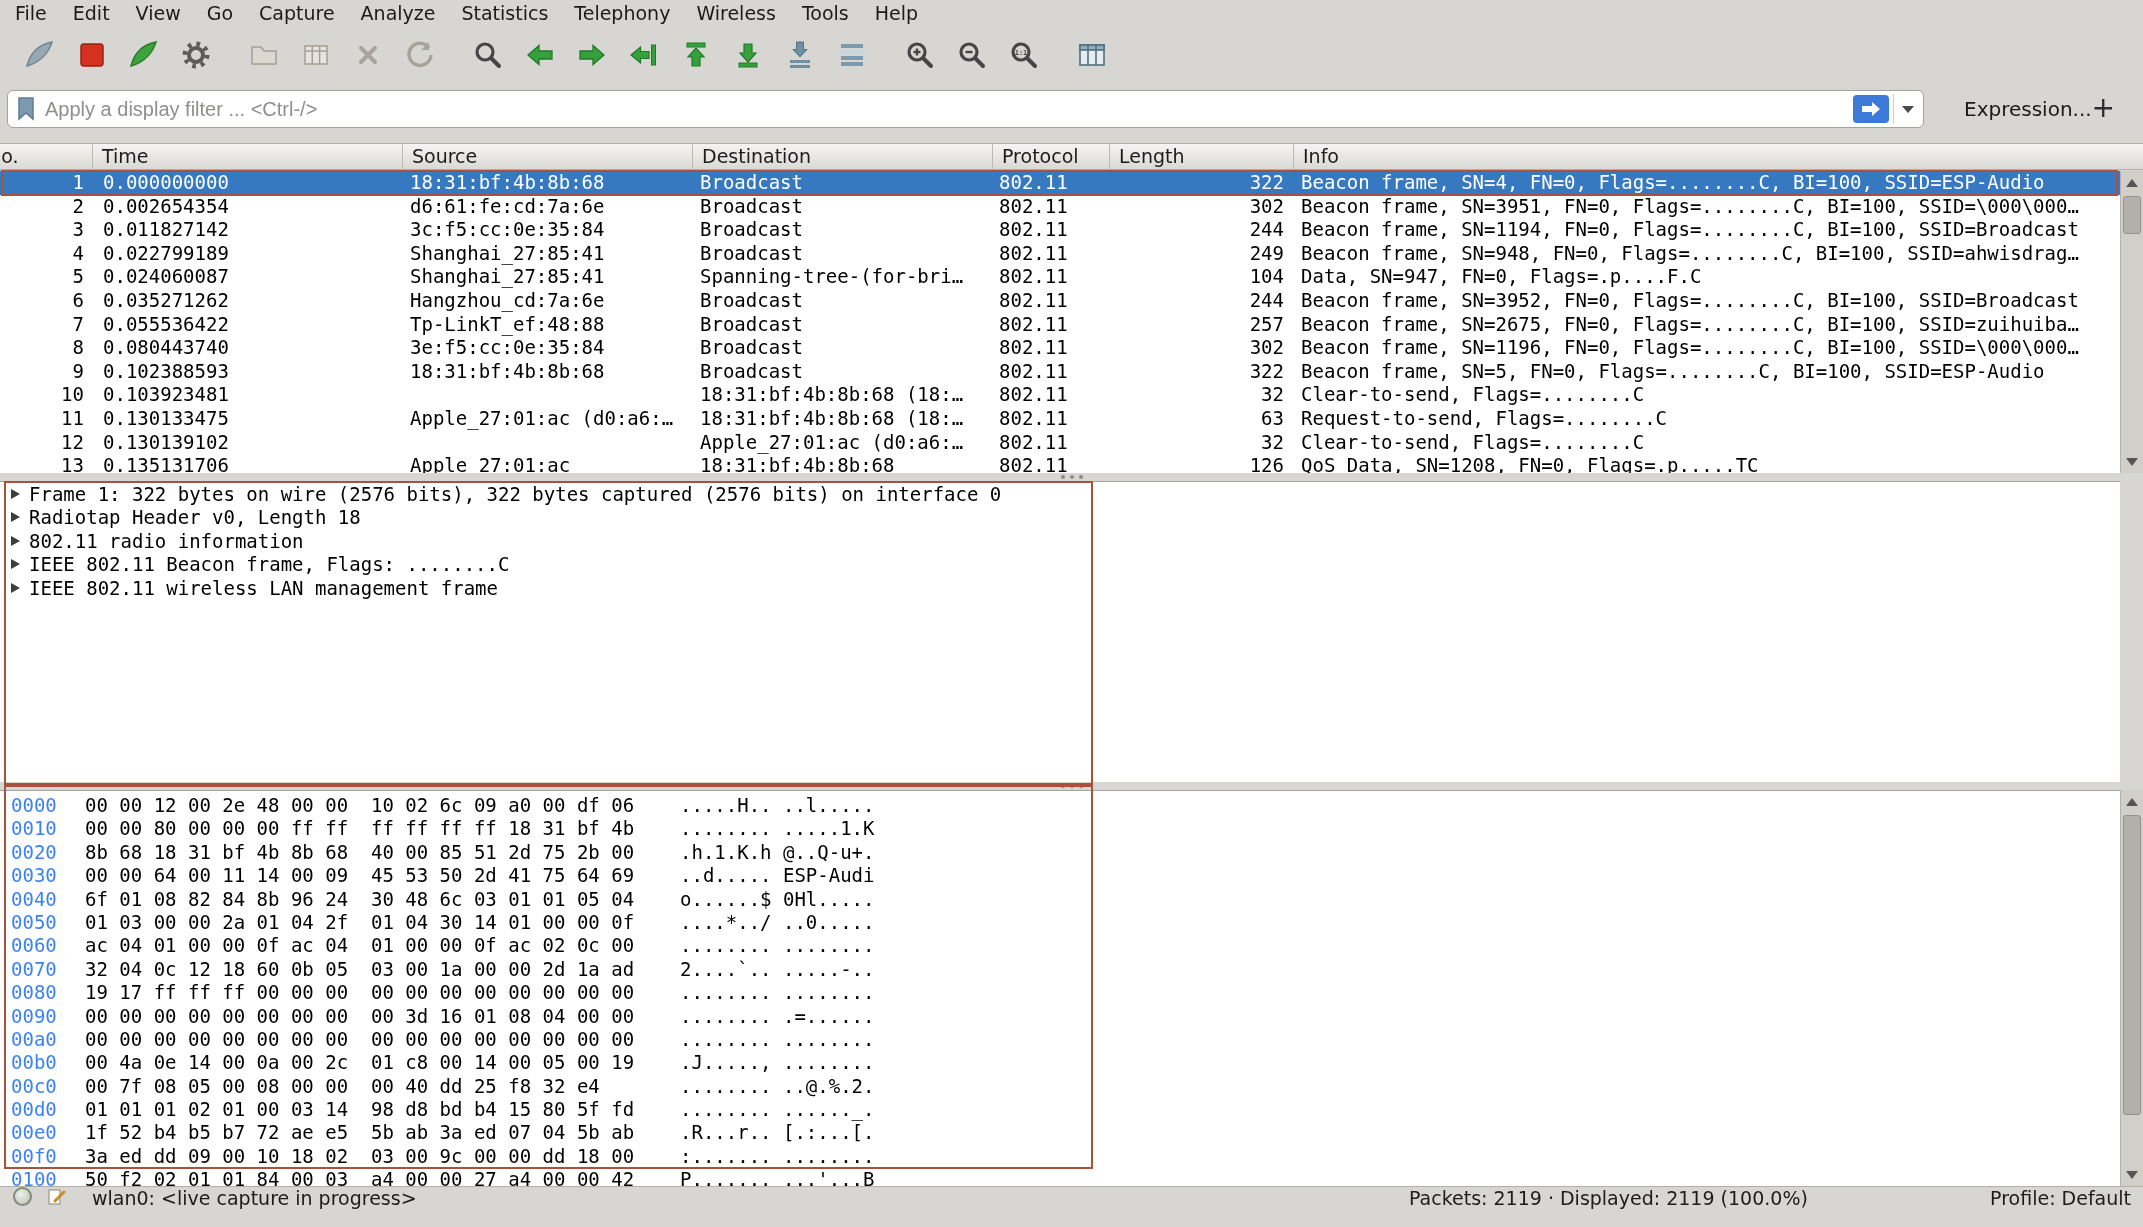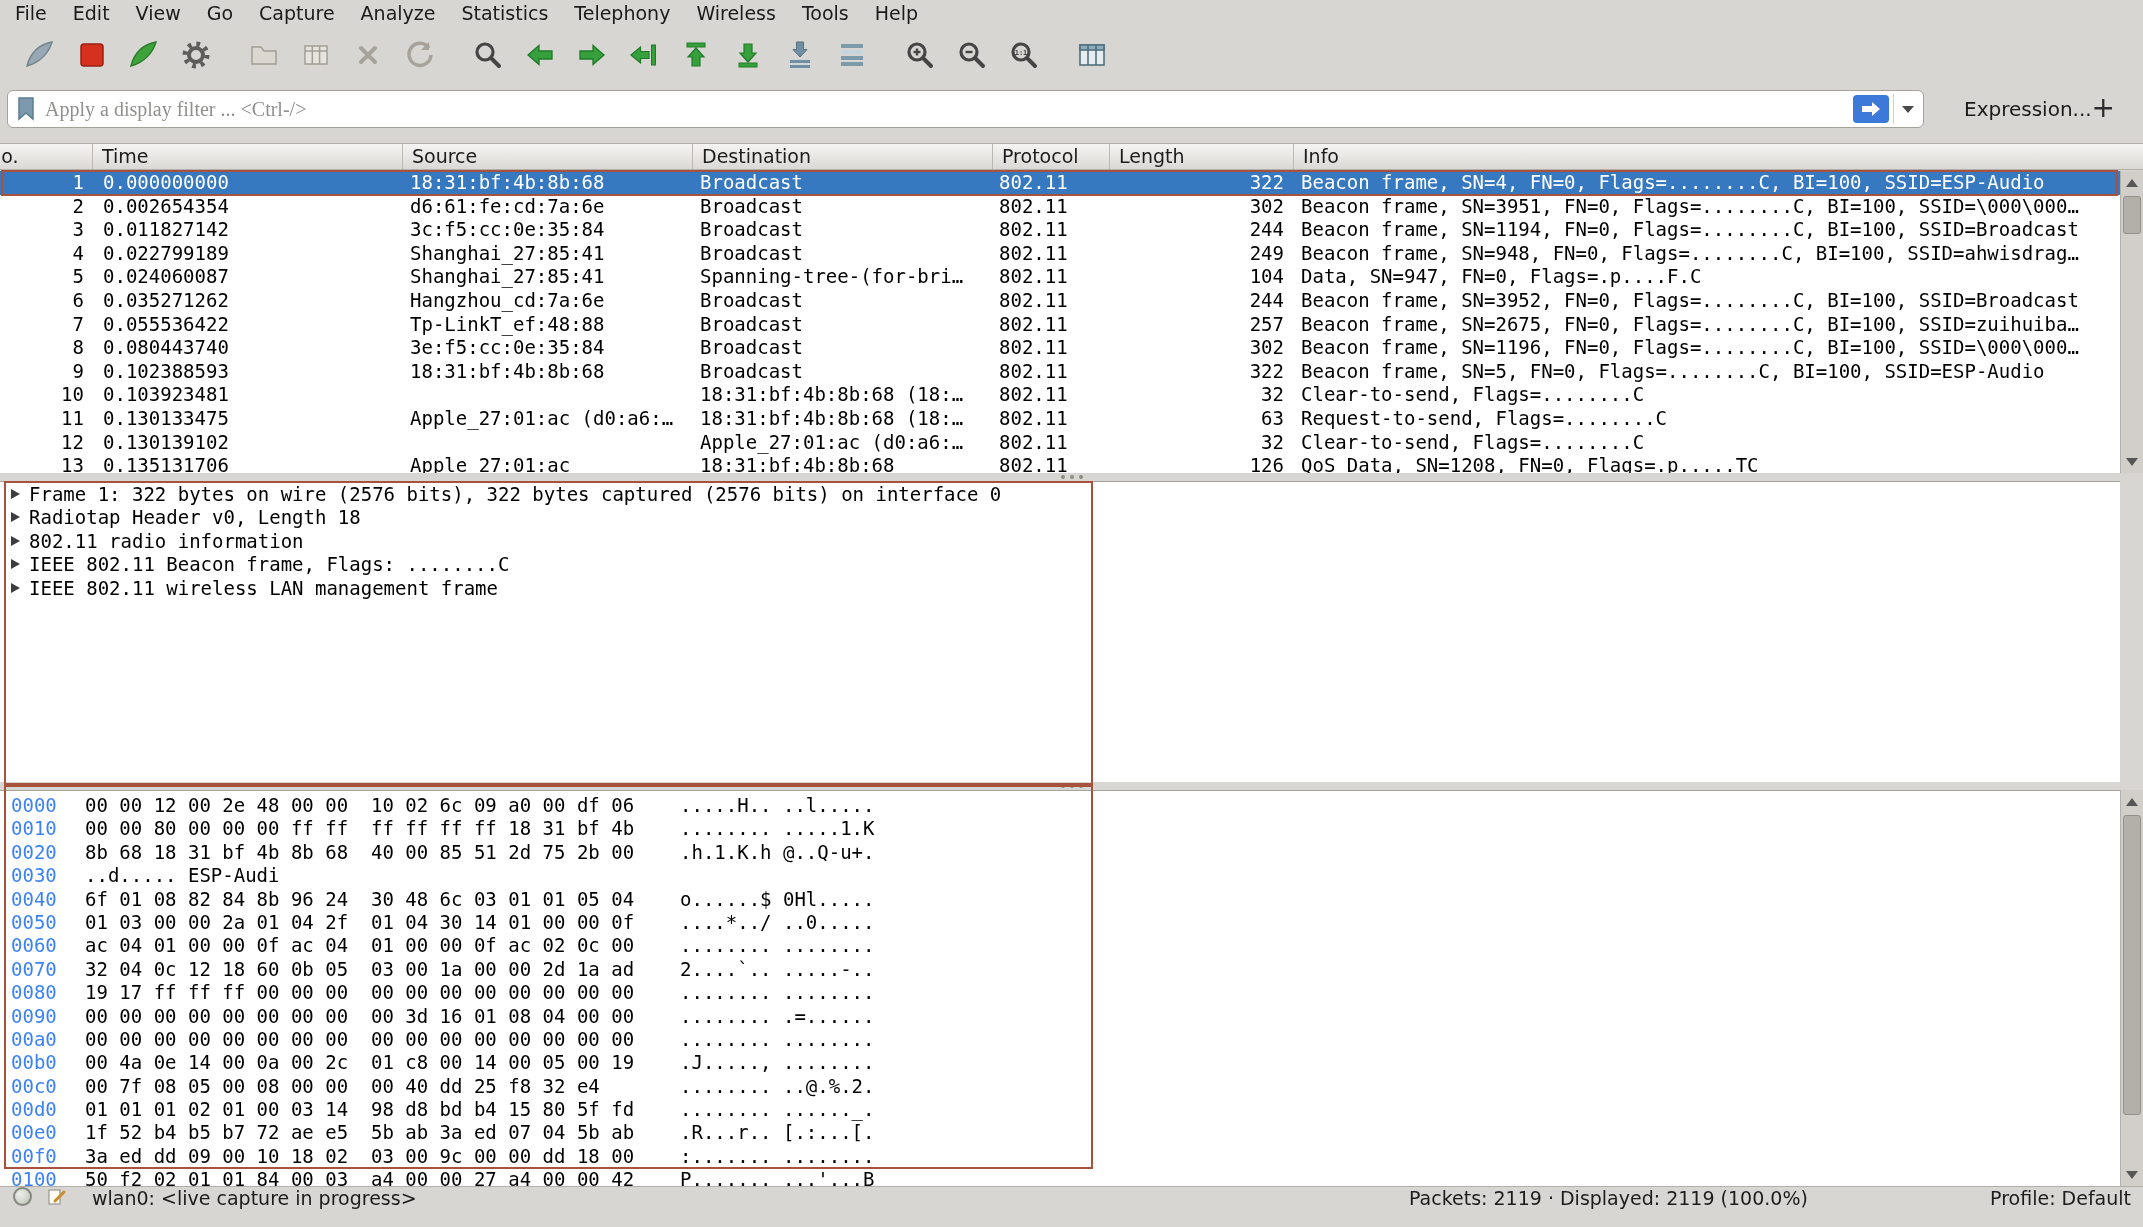--- a/index.html
+++ b/index.html
@@ -13,21 +13,21 @@
 
   
   .toolbar { position:absolute; left:0; top:26px; width:2109px; height:58px; display:flex; align-items:center; padding-left:5px;margin-left:9px; }
   .tool { width:52px; height:46px; display:flex; align-items:center; justify-content:center; border-radius:4px; }
   .tgap { width:16px; height:46px; }
 
   
   .filterbar { position:absolute; left:0; top:83px; width:2143px; height:52px; display:flex; align-items:center; padding-left:7px; }
   .filter-box { width:1917px; height:38px; background:#ffffff; border:1px solid #a5a29c; border-radius:6px; display:flex; align-items:center; padding:0 2px 0 9px; }
   .bookmark { display:flex; align-items:center; margin-right:10px; }
-  .filter-input { flex:1; border:none; outline:none; background:transparent; font-size:20px; color:#a21caf; font-family:Liberation Serif, serif; }
+  .filter-input { flex:1; border:none; outline:none; background:transparent; font-size:20px; color:#a21caf; font-family:Liberation Sans, sans-serif; }
   .filter-input::placeholder { color:#8f8f8d; opacity:1; }
   .apply-btn { width:36px; height:28px; background:#3c79d8; border-radius:4px; display:flex; align-items:center; justify-content:center; margin-right:4px; }
   .combo-zone { width:28px; height:30px; display:flex; align-items:center; justify-content:center; border-left:1px solid #d2d0cb; }
   .tri-down { width:0; height:0; border-left:6px solid transparent; border-right:6px solid transparent; border-top:7px solid #4a4a4a; }
   .expr-btn { margin-left:30px; font-size:20px; padding:5px 10px; white-space:nowrap; }
   .plus-btn { position:absolute; right:18px; top:8px; font-size:28px; color:#2e2e2e; padding:0 10px; }
 
   
   .plist-header { position:absolute; left:0; top:143px; width:2143px; height:27px; display:flex; background:linear-gradient(#f5f4f2,#dbd9d5); border-top:1px solid #b2afa9; border-bottom:1px solid #b2afa9; }
   .hcol { flex:none; border-right:1px solid #bcb9b3; font-size:19px; line-height:25px; color:#1c1c1c; padding-left:9px; overflow:hidden; white-space:nowrap; background:linear-gradient(#f5f4f2,#dbd9d5); }
@@ -452,20 +452,21 @@
     <span class="hx-bytes">00 00 80 00 00 00 ff ff  ff ff ff ff 18 31 bf 4b</span>
     <span class="hx-ascii">........ .....1.K</span>
   </div>
       <div class="hxrow">
     <span class="hx-off">0020</span>
     <span class="hx-bytes">8b 68 18 31 bf 4b 8b 68  40 00 85 51 2d 75 2b 00</span>
     <span class="hx-ascii">.h.1.K.h @..Q-u+.</span>
   </div>
       <div class="hxrow">
     <span class="hx-off">0030</span>
+    <span class="hx-bytes">00 00 64 00 11 14 00 09  45 53 50 2d 41 75 64 69</span>
     <span class="hx-ascii">..d..... ESP-Audi</span>
   </div>
       <div class="hxrow">
     <span class="hx-off">0040</span>
     <span class="hx-bytes">6f 01 08 82 84 8b 96 24  30 48 6c 03 01 01 05 04</span>
     <span class="hx-ascii">o......$ 0Hl.....</span>
   </div>
       <div class="hxrow">
     <span class="hx-off">0050</span>
     <span class="hx-bytes">01 03 00 00 2a 01 04 2f  01 04 30 14 01 00 00 0f</span>

